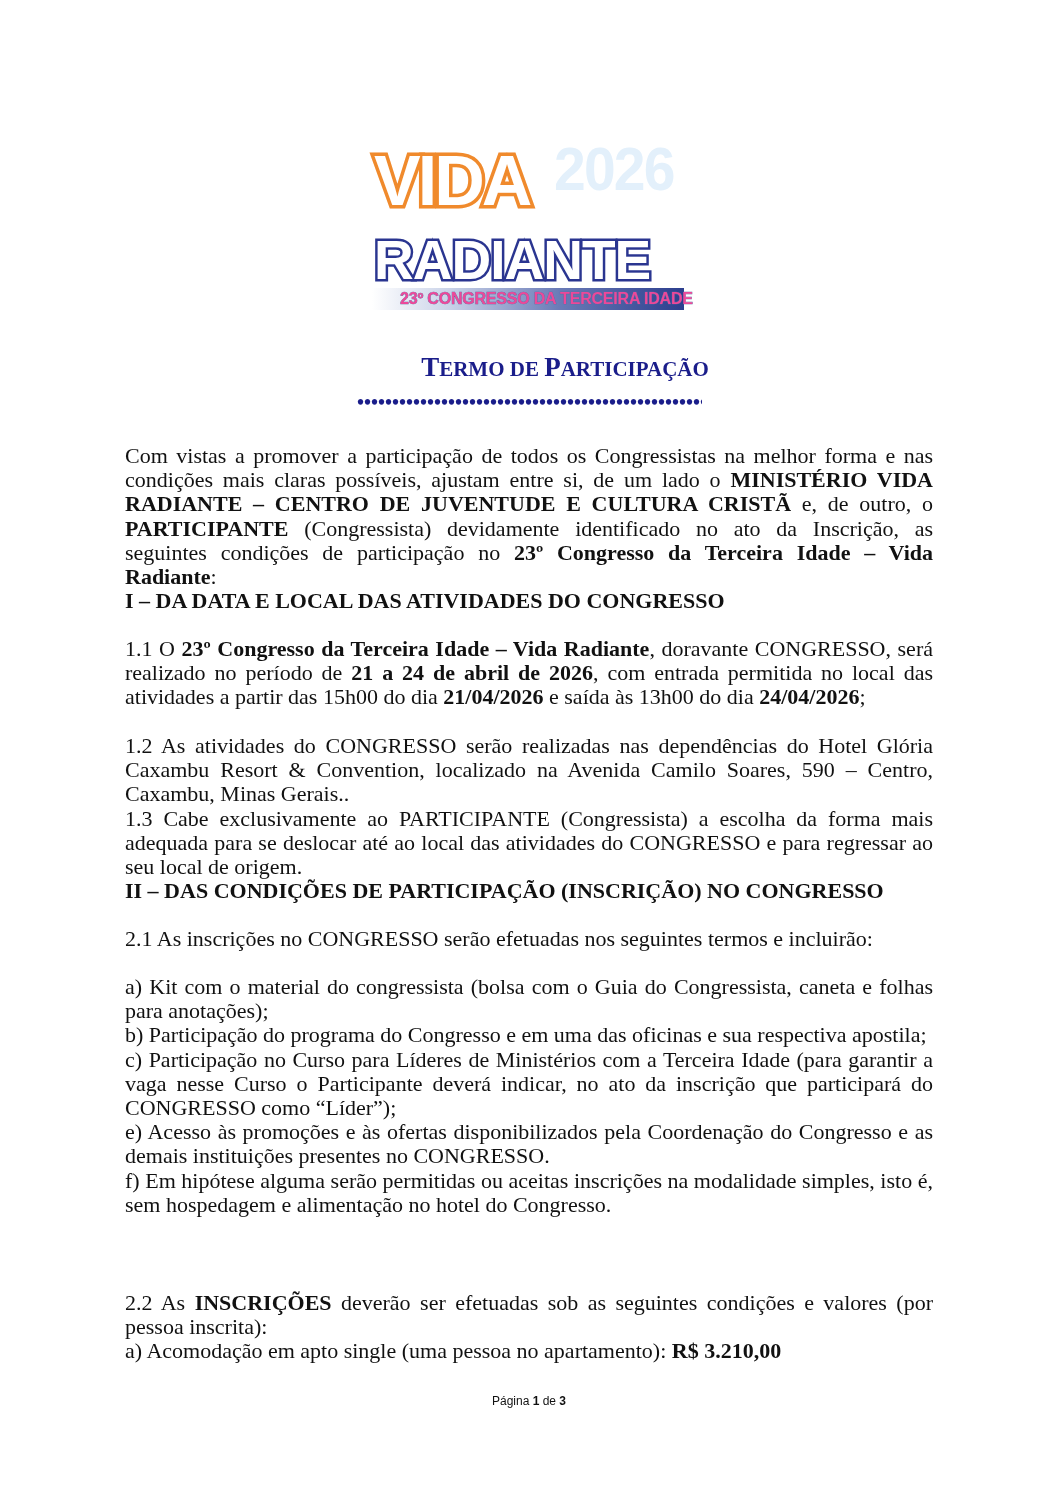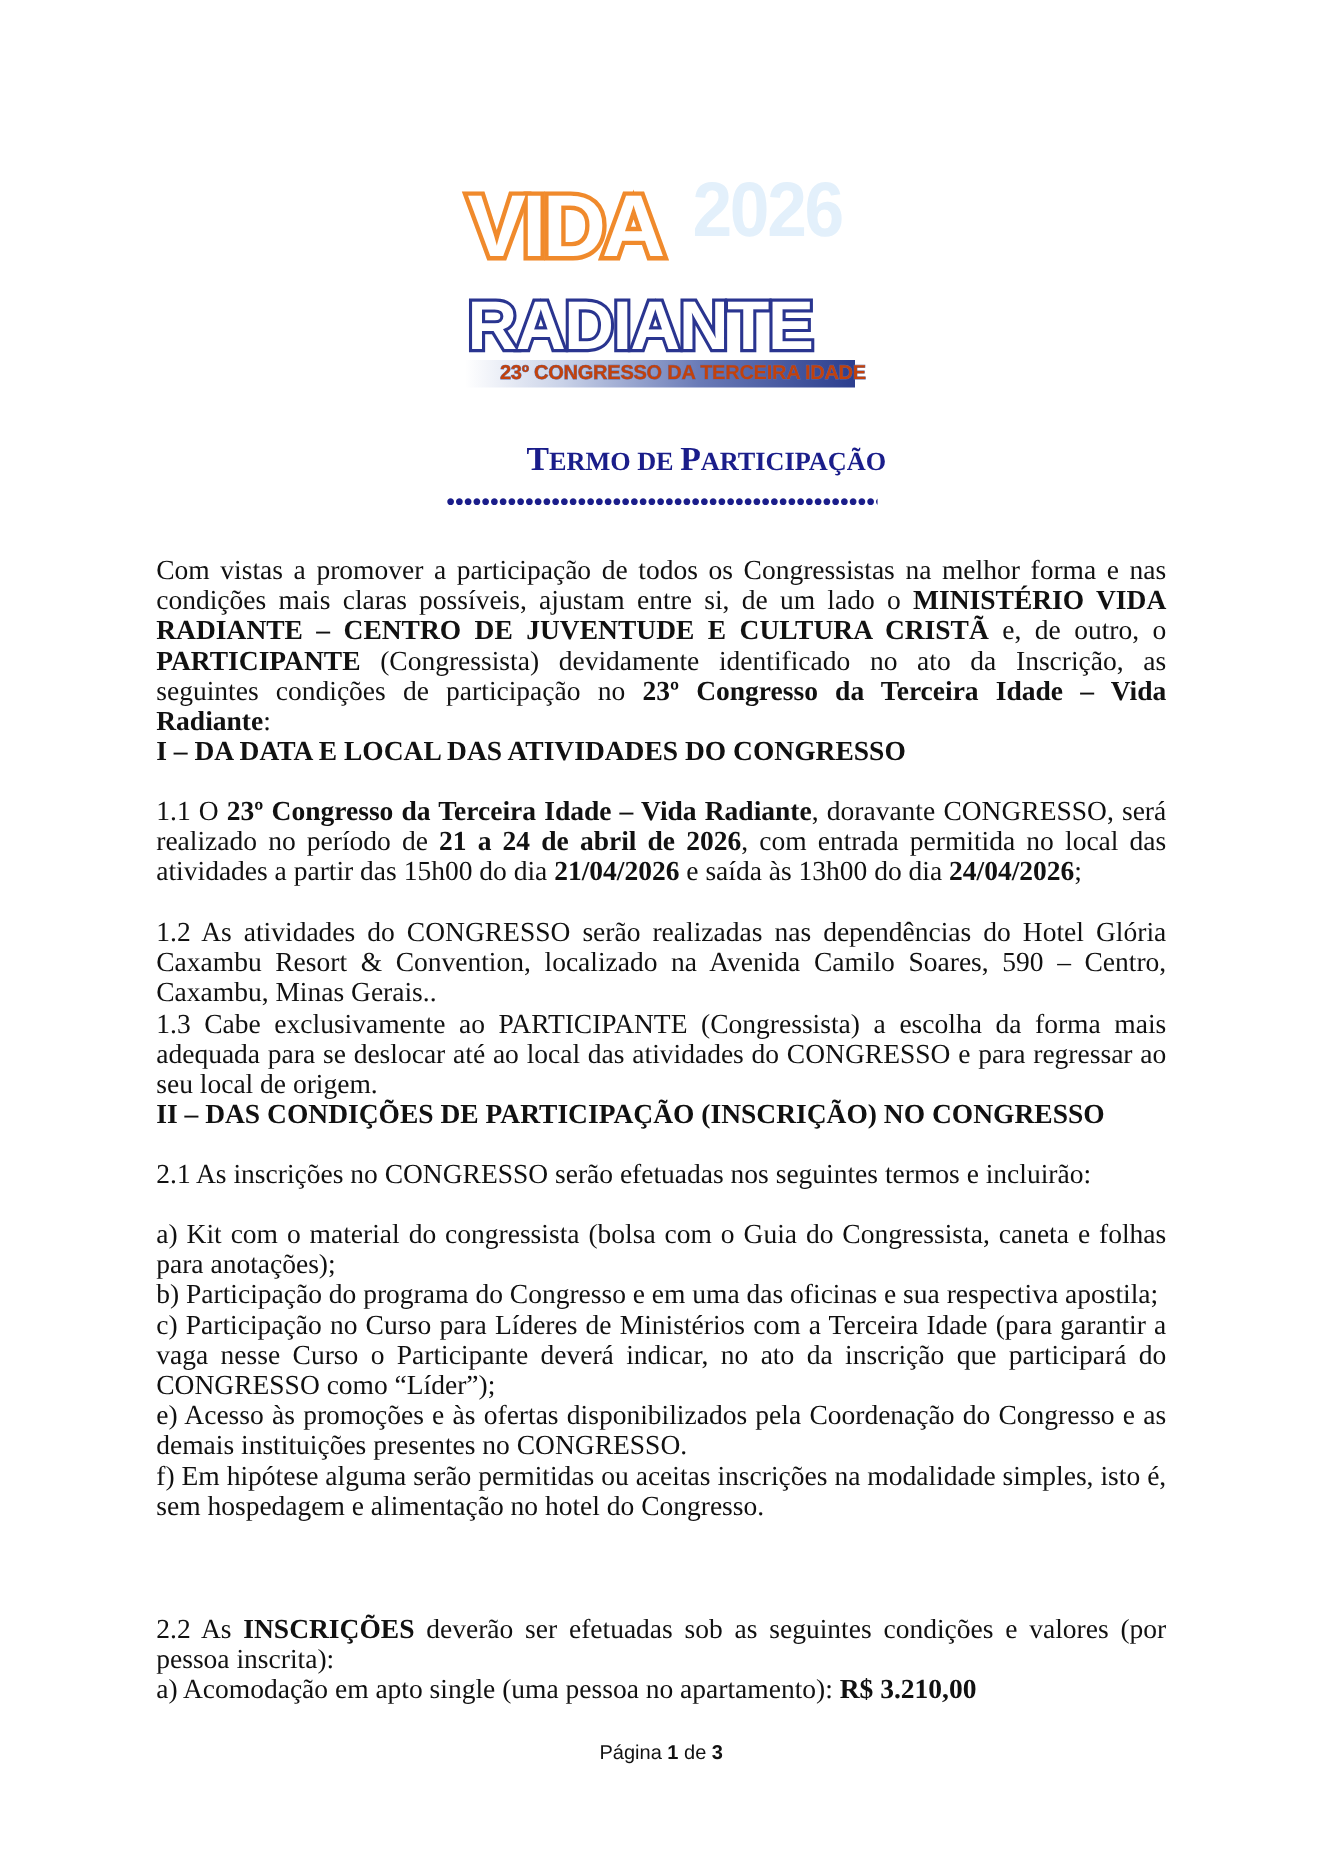--- a/index.html
+++ b/index.html
@@ -5,34 +5,34 @@
   html, body { margin: 0; padding: 0; background: #ffffff; }
   body { width: 1058px; height: 1497px; position: relative; overflow: hidden; }
   .page { position: absolute; left: 0; top: 4px; width: 1058px; height: 1497px; background: #fff; }
 
   
   .logo { position: absolute; left: 372px; top: 134px; width: 316px; height: 175px; }
   .logo-year { position: absolute; left: 182px; top: 0px; font-family: "Liberation Sans", sans-serif; font-weight: bold; font-size: 62px; color: #e3f0fb; letter-spacing: -2px; line-height: 1; transform: scaleX(0.92); transform-origin: left top; }
   .logo-vida { position: absolute; left: 2px; top: 8px; font-family: "Liberation Sans", sans-serif; font-weight: bold; font-size: 70px; line-height: 1; color: #ffffff; -webkit-text-stroke: 7px #f08a2c; paint-order: stroke fill; letter-spacing: -3px; }
   .logo-radiante { position: absolute; left: 2px; top: 95px; font-family: "Liberation Sans", sans-serif; font-weight: bold; font-size: 55px; line-height: 1; color: #ffffff; -webkit-text-stroke: 5px #2a3590; paint-order: stroke fill; letter-spacing: -1px; text-align: center; }
   .logo-band { position: absolute; left: 0px; top: 150px; width: 312px; height: 22px; background: linear-gradient(90deg, #ffffff 0%, #c9d2e8 25%, #6a7bb7 60%, #2c3e8e 100%); }
-  .logo-band-text { position: absolute; left: 28px; top: 152px; font-family: "Liberation Sans", sans-serif; font-weight: bold; font-size: 16px; line-height: 18px; color: #c2410c; -webkit-text-stroke: 0.6px #5d6aa3; paint-order: stroke fill; white-space: nowrap; letter-spacing: -0.2px; }
+  .logo-band-text { position: absolute; left: 28px; top: 152px; font-family: "Liberation Sans", sans-serif; font-weight: bold; font-size: 16px; line-height: 18px; color: #ec4899; -webkit-text-stroke: 0.6px #5d6aa3; paint-order: stroke fill; white-space: nowrap; letter-spacing: -0.2px; }
 
   
   .doc-title { position: absolute; left: 0; width: 1058px; top: 348px; text-align: center; font-family: "Liberation Serif", serif; font-weight: bold; color: #1a1d8a; font-size: 21px; line-height: 30px; margin-left: 36px; }
   .doc-title .cap { font-size: 27px; }
   .title-dots { position: absolute; left: 357px; top: 393px; width: 345px; height: 12px; overflow: hidden; font-family: "Liberation Serif", serif; font-weight: bold; color: #1a1d8a; font-size: 20px; line-height: 10px; letter-spacing: 0px; white-space: nowrap; }
 
   
   .body-text { position: absolute; left: 125px; width: 808px; font-family: "Liberation Serif", serif; font-size: 22px; line-height: 24.2px; color: #111; text-align: justify; }
   .body-text p { margin: 0; }
   .body-text b { font-weight: bold; }
   .heading { font-weight: bold; }
 
-  .footer { position: absolute; left: 0; width: 1058px; top: 1390px; text-align: center; font-family: "Liberation Sans", sans-serif; font-size: 16px; color: #111; }
+  .footer { position: absolute; left: 0; width: 1058px; top: 1390px; text-align: center; font-family: "Liberation Sans", sans-serif; font-size: 12px; color: #111; }
   .footer b { font-weight: bold; }
 </style>
 </head>
 <body>
 
 <div class="page">
 
   <div class="logo">
     <div class="logo-year">2026</div>
     <div class="logo-vida">VIDA</div>

